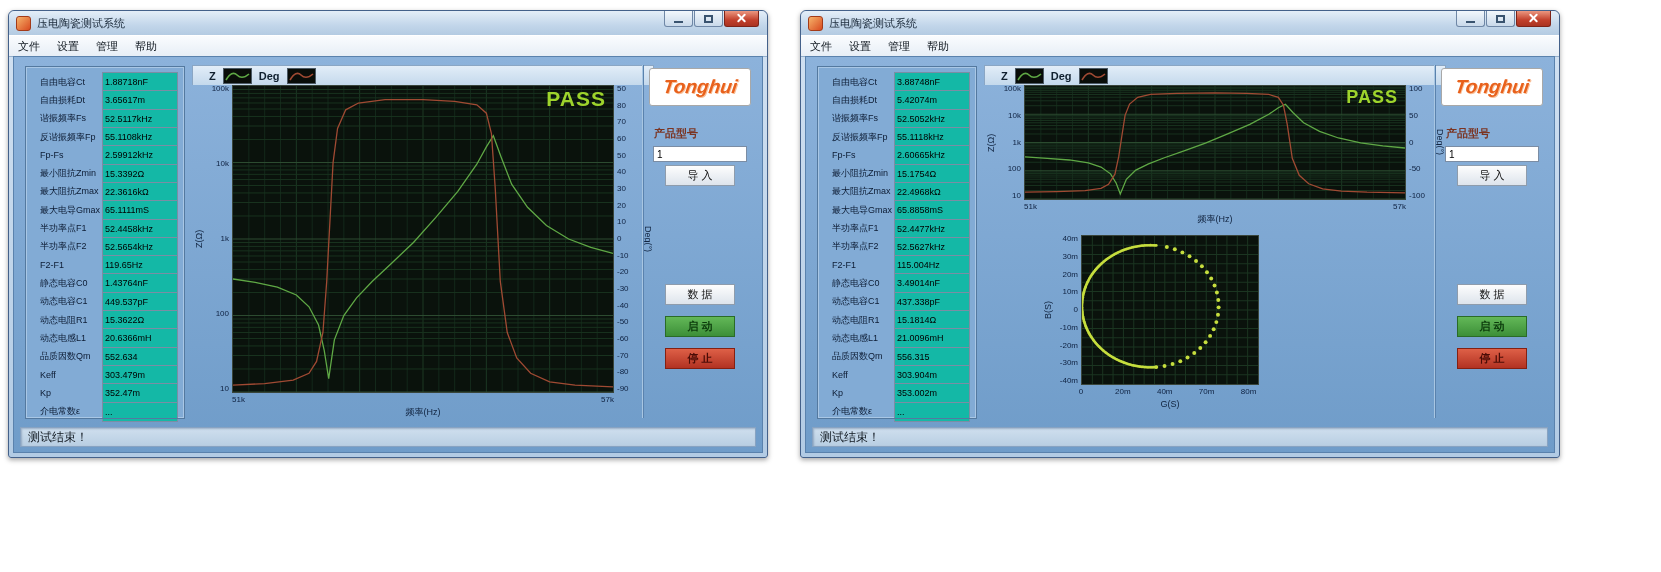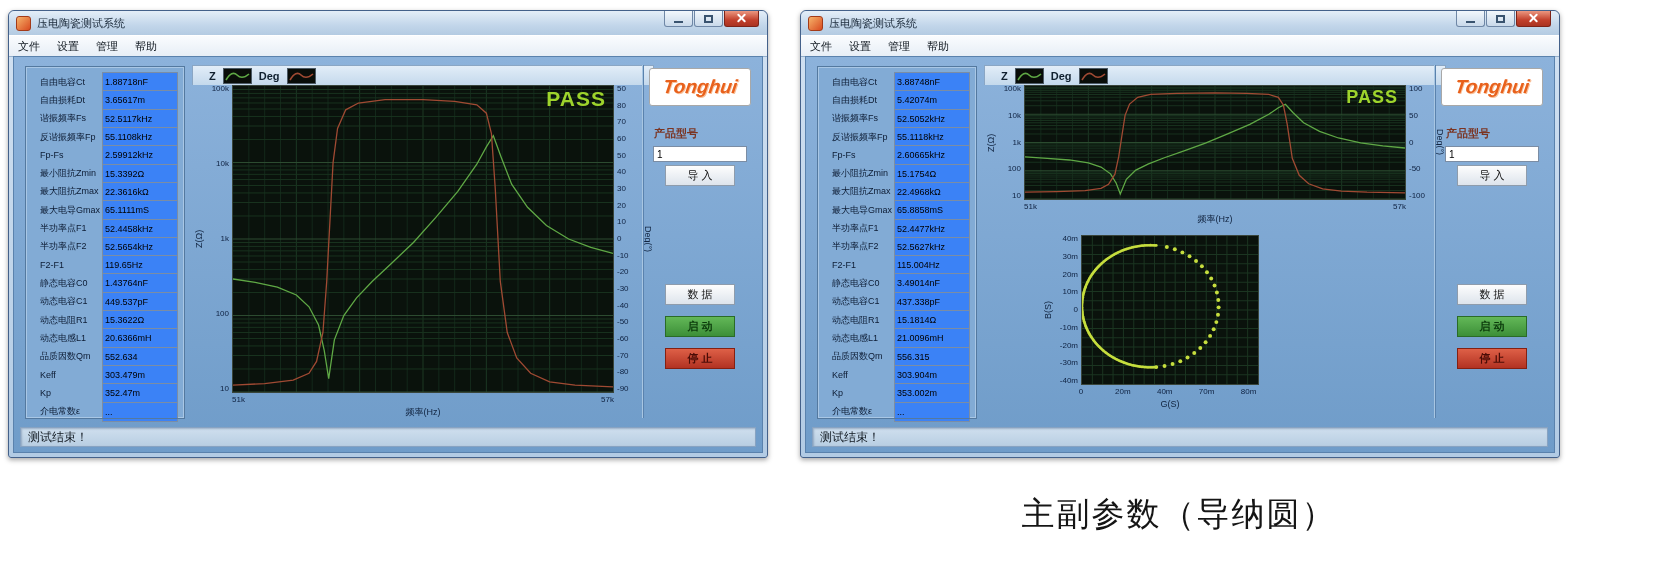--- a/index.html
+++ b/index.html
@@ -21,21 +21,21 @@
   .ic-x1{transform:rotate(45deg);} .ic-x2{transform:rotate(-45deg);}
   .menubar{height:20px;background:linear-gradient(#fafcfe,#e7eef6);border-top:1px solid #fff;border-bottom:1px solid #93aecb;
     display:flex;align-items:center;padding-left:9px;gap:17px;font-size:11px;color:#101820;}
   .menu-item{cursor:default;}
   .client{position:absolute;top:45px;left:4px;right:4px;bottom:4px;background:linear-gradient(#8cb2db,#6f9cc9);border:1px solid #5a82ad;box-sizing:border-box;}
   
   .param-panel{position:absolute;left:12px;top:10px;width:158px;bottom:34px;background:#82abd5;border:1px solid #a9c7e5;
     outline:1px solid #54799f;padding:5px 5px 3px 13px;box-sizing:border-box;}
   .param-row{display:flex;align-items:center;height:18.3px;}
   .param-label{flex:1;font-size:9px;color:#0c1b33;white-space:nowrap;overflow:hidden;}
-  .param-value{width:76px;height:20px;font-size:9px;padding:0 2px;border:1px solid #7b8da4;background:#3b82f6;color:#000;box-sizing:border-box;font-family:"Liberation Sans",sans-serif;}
+  .param-value{width:76px;height:20px;font-size:9px;padding:0 2px;border:1px solid #7b8da4;background:#14b8a6;color:#000;box-sizing:border-box;font-family:"Liberation Sans",sans-serif;}
   
   .chart-zone{position:absolute;left:178px;top:8px;width:462px;bottom:34px;}
   .chart-head{height:20px;display:flex;align-items:center;gap:7px;padding-left:16px;font-size:11px;color:#10202f;
     background:linear-gradient(#e2edf8,#c4d9ec);border:1px solid #8aa6c4;border-bottom:none;box-sizing:border-box;}
   .tab-label{font-weight:bold;}
   .wave-icon{width:27px;height:14px;background:#090d09;border:1px solid #4c5a66;display:inline-block;}
   .wave-icon svg{display:block;width:100%;height:100%;}
   .freq-chart{position:absolute;left:0;right:0;display:grid;grid-template-columns:13px 27px 1fr 28px 12px;}
   #fc0{top:20px;bottom:0;grid-template-rows:1fr 12px 13px;}
   #fc1{top:20px;height:140px;grid-template-rows:115px 12px 13px;}
@@ -778,14 +778,13 @@
         <button class="btn btn-data">数 据</button>
         <button class="btn btn-start">启 动</button>
         <button class="btn btn-stop">停 止</button>
       </div>
       <div class="statusbar">
         <span>测试结束！</span>
       </div>
     </div>
   </div>
 
-  <div class="caption" id="cap1">主副参数（导纳圆）</div>
 </div>
 
 </body></html>

